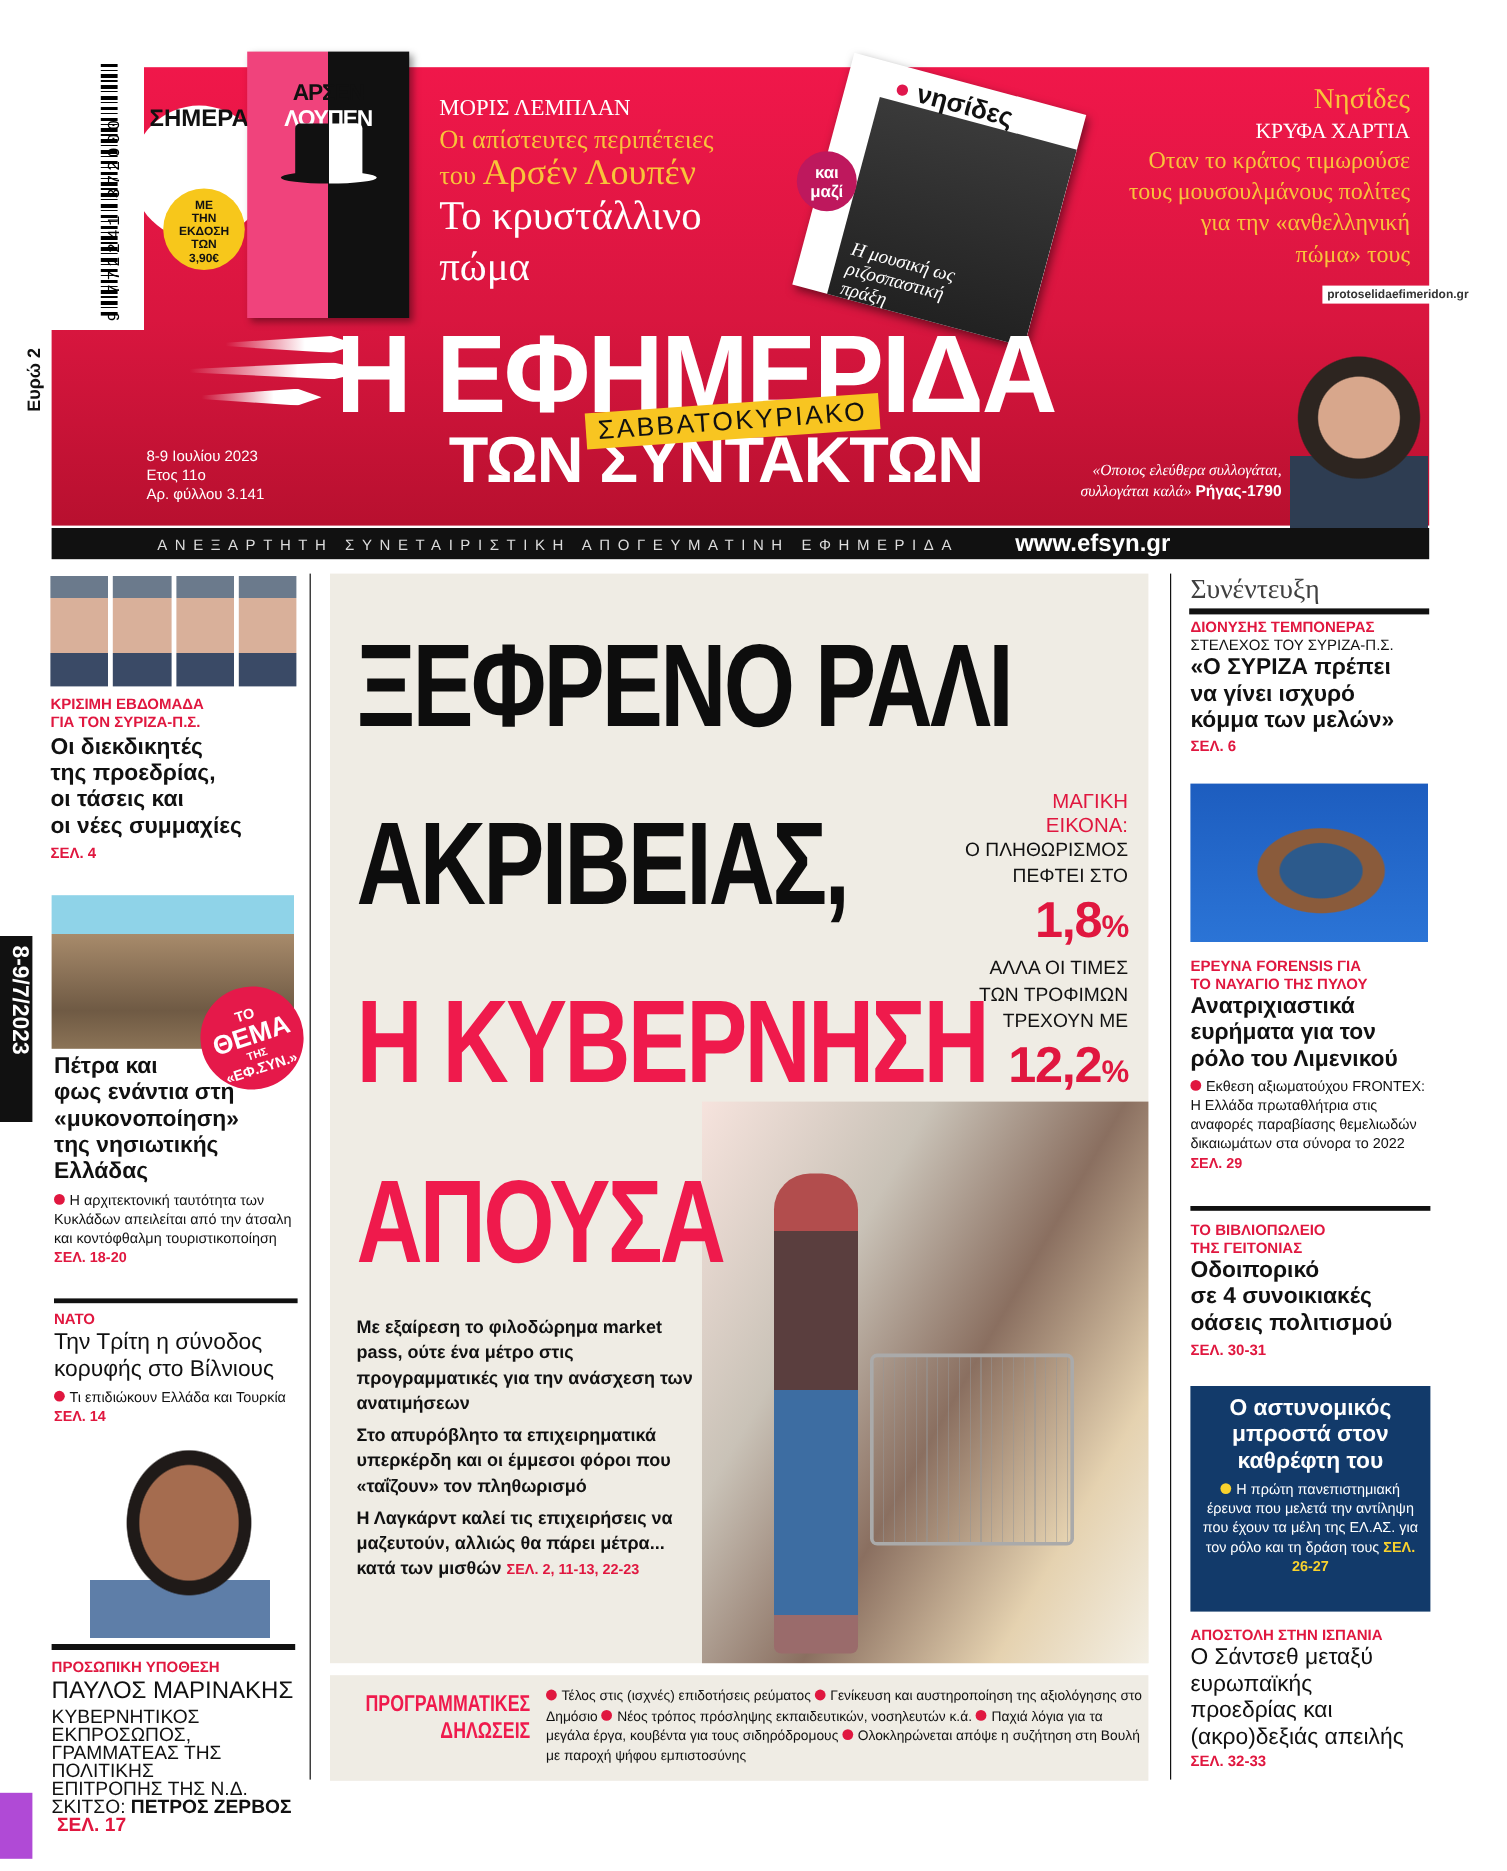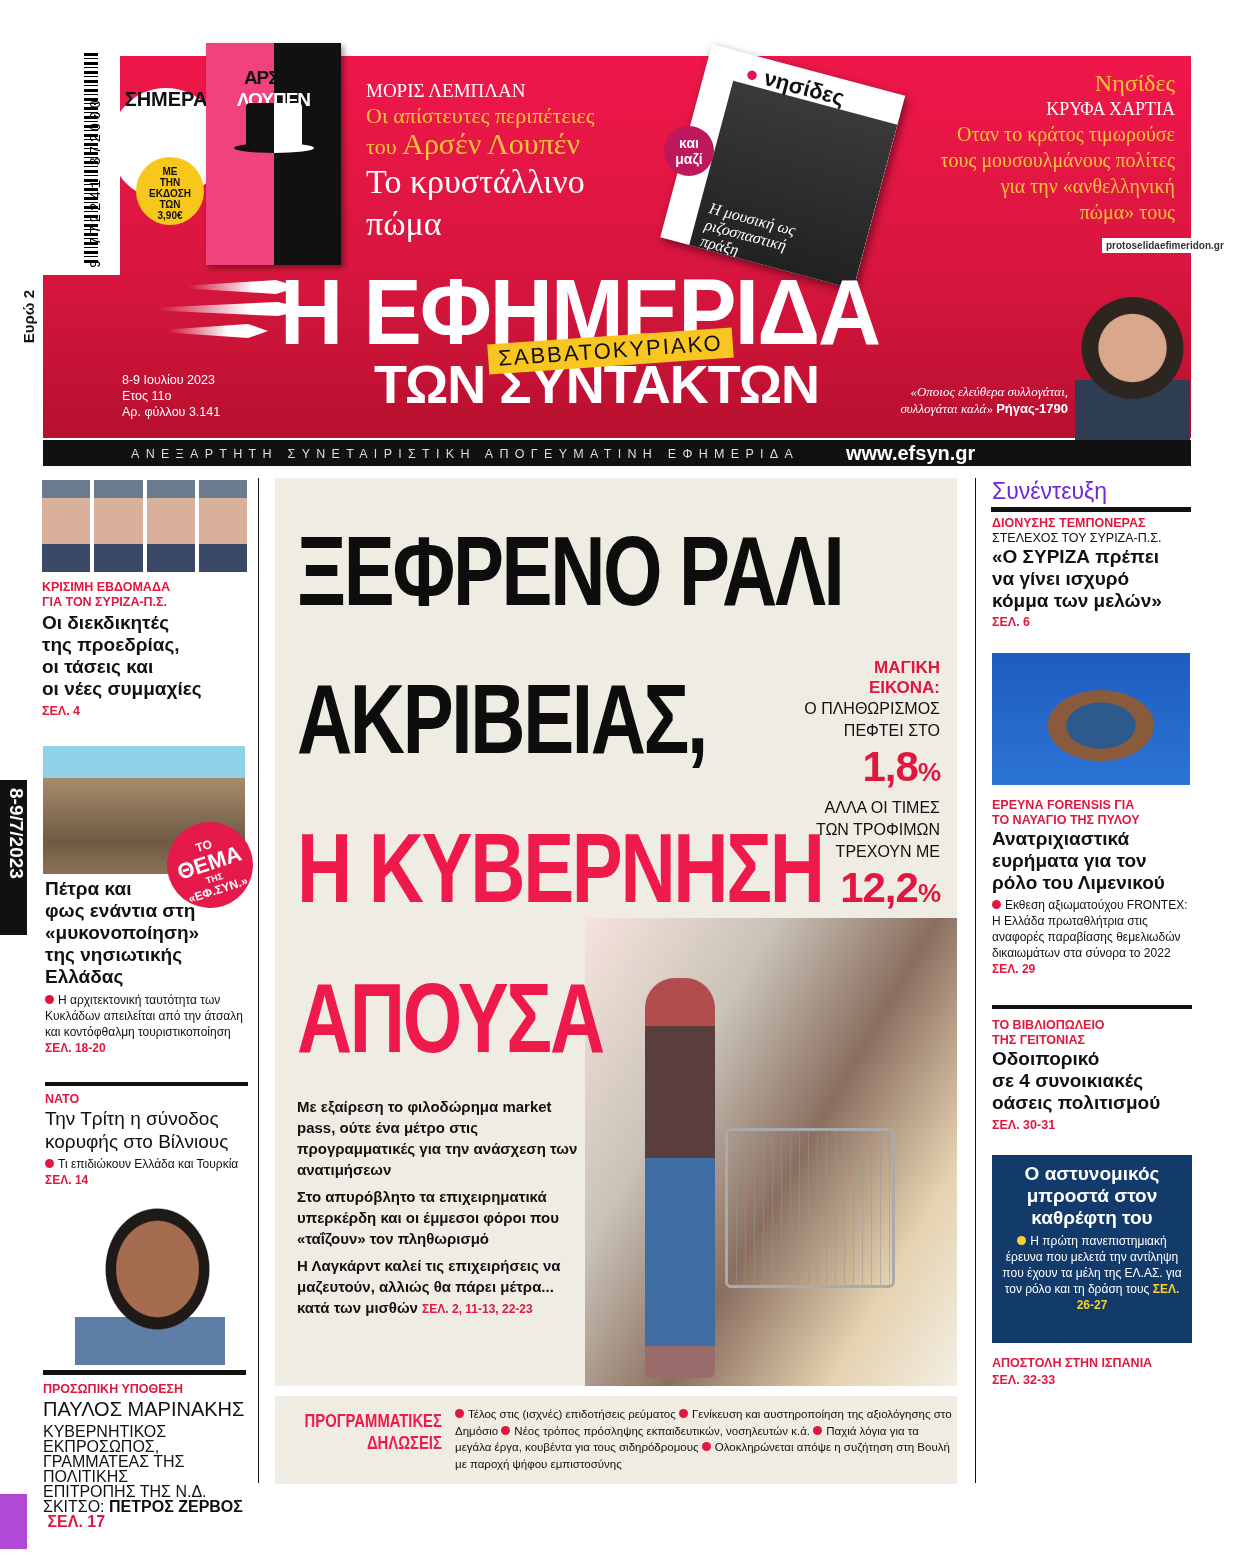--- a/index.html
+++ b/index.html
@@ -61,31 +61,31 @@
 .caric{left:75px;top:1205px;width:150px;height:160px;background:radial-gradient(ellipse at 55% 40%,#a56c4f 0 35%,#1f1a18 36% 44%,transparent 45%),linear-gradient(180deg,transparent 70%,#5e7ea8 70%)}
 .purple{left:0;top:1494px;width:27px;height:55px;background:#b04ad6}
 
 .center{left:275px;top:478px;width:682px;height:908px;background:#efece4;overflow:hidden}
 .shop{left:585px;top:918px;width:372px;height:468px;background:linear-gradient(120deg,#f6e3dd 0%,#c9c2b7 30%,#8a6f60 55%,#e5d2b0 80%,#f3efe4 100%)}
 .shop .woman{position:absolute;left:60px;top:60px;width:70px;height:400px;background:linear-gradient(180deg,#b24d4d 0 12%,#5a3e3e 12% 45%,#3d6da2 45% 92%,#9a6b6b 92%);border-radius:30px 30px 6px 6px}
 .shop .cart{position:absolute;left:140px;top:210px;width:170px;height:160px;border:3px solid #aaa;border-radius:6px;background:repeating-linear-gradient(90deg,transparent 0 8px,rgba(150,150,150,.5) 8px 9px)}
 .head1{left:297px;top:497px;font-size:98px;font-weight:bold;color:#0d0d0d;line-height:148px;letter-spacing:-3px;transform:scaleX(.78);transform-origin:0 0;font-family:"Liberation Sans",sans-serif}
 .head2{left:297px;top:793px;font-size:98px;font-weight:bold;color:#ef1a4c;line-height:150px;letter-spacing:-3px;transform:scaleX(.78);transform-origin:0 0}
 .side{left:745px;top:658px;width:195px;text-align:right}
-.side .k{color:#e0173f;font-weight:bold;font-size:17px;line-height:20px}
+.side .k{color:#e0173f;font-weight:normal;font-size:17px;line-height:20px}
 .side .t{font-size:16px;line-height:22px;color:#111}
 .side .n{color:#e0173f;font-weight:bold;font-size:42px;line-height:50px;letter-spacing:-1px}
 .side .n small{font-size:26px}
 .deck{left:297px;top:1096px;width:285px}
 .deck p{font-weight:bold;font-size:15px;line-height:21px;margin-bottom:6px}
 .prog{left:275px;top:1396px;width:682px;height:88px;background:#efece4}
 .prog .lab{position:absolute;left:14px;top:14px;color:#ef1a4c;font-weight:bold;font-size:19px;line-height:22px;text-align:right;transform:scaleX(.78);transform-origin:0 0;width:196px}
 .prog .txt{position:absolute;left:180px;top:10px;width:500px;font-size:11.5px;line-height:16.5px}
 
-.sun{left:992px;top:478px;font-family:Liberation Sans, sans-serif;font-size:23px;color:#6d28d9}
+.sun{left:992px;top:478px;font-family:Liberation Serif, serif;font-size:23px;color:#404040}
 .rbar{left:991px;top:507px;width:200px;height:5px;background:#111}
 .boat{left:992px;top:653px;width:198px;height:132px;background:radial-gradient(ellipse at 55% 55%,#2c5a8c 0 22%,#8a5b3b 23% 34%,transparent 35%),linear-gradient(180deg,#1d5dbf,#2b74d6)}
 .police{left:992px;top:1155px;width:200px;height:188px;background:#123a6a;color:#fff;padding:8px 10px}
 .police .h{font-weight:bold;font-size:19px;line-height:22px;text-align:center}
 .police .b{font-size:12px;line-height:16px;text-align:center;margin-top:4px}
 .police .b .ydot{display:inline-block;width:9px;height:9px;border-radius:50%;background:#f8d12d;margin-right:4px}
 .police .b .ys{color:#f8d12d;font-weight:bold}
 </style>
 </head>
 <body>
@@ -320,14 +320,20 @@
   <div class="h">
     <div>Ο αστυνομικός</div>
     <div>μπροστά στον</div>
     <div>καθρέφτη του</div>
   </div>
   <div class="b"><span class="ydot"></span><span>Η πρώτη πανεπιστημιακή έρευνα που μελετά την αντίληψη που έχουν τα μέλη της ΕΛ.ΑΣ. για τον ρόλο και τη δράση τους</span> <span class="ys">ΣΕΛ. 26-27</span></div>
 </div>
 
 <div class="abs" style="left:992px;top:1356px;width:200px">
   <div class="kicker">ΑΠΟΣΤΟΛΗ ΣΤΗΝ ΙΣΠΑΝΙΑ</div>
+  <div style="font-size:19px;line-height:22px">
+    <div>Ο Σάντσεθ μεταξύ</div>
+    <div>ευρωπαϊκής</div>
+    <div>προεδρίας και</div>
+    <div>(ακρο)δεξιάς απειλής</div>
+  </div>
   <div class="sel kicker" style="margin-top:2px">ΣΕΛ. 32-33</div>
 </div>
 
 </body></html>

